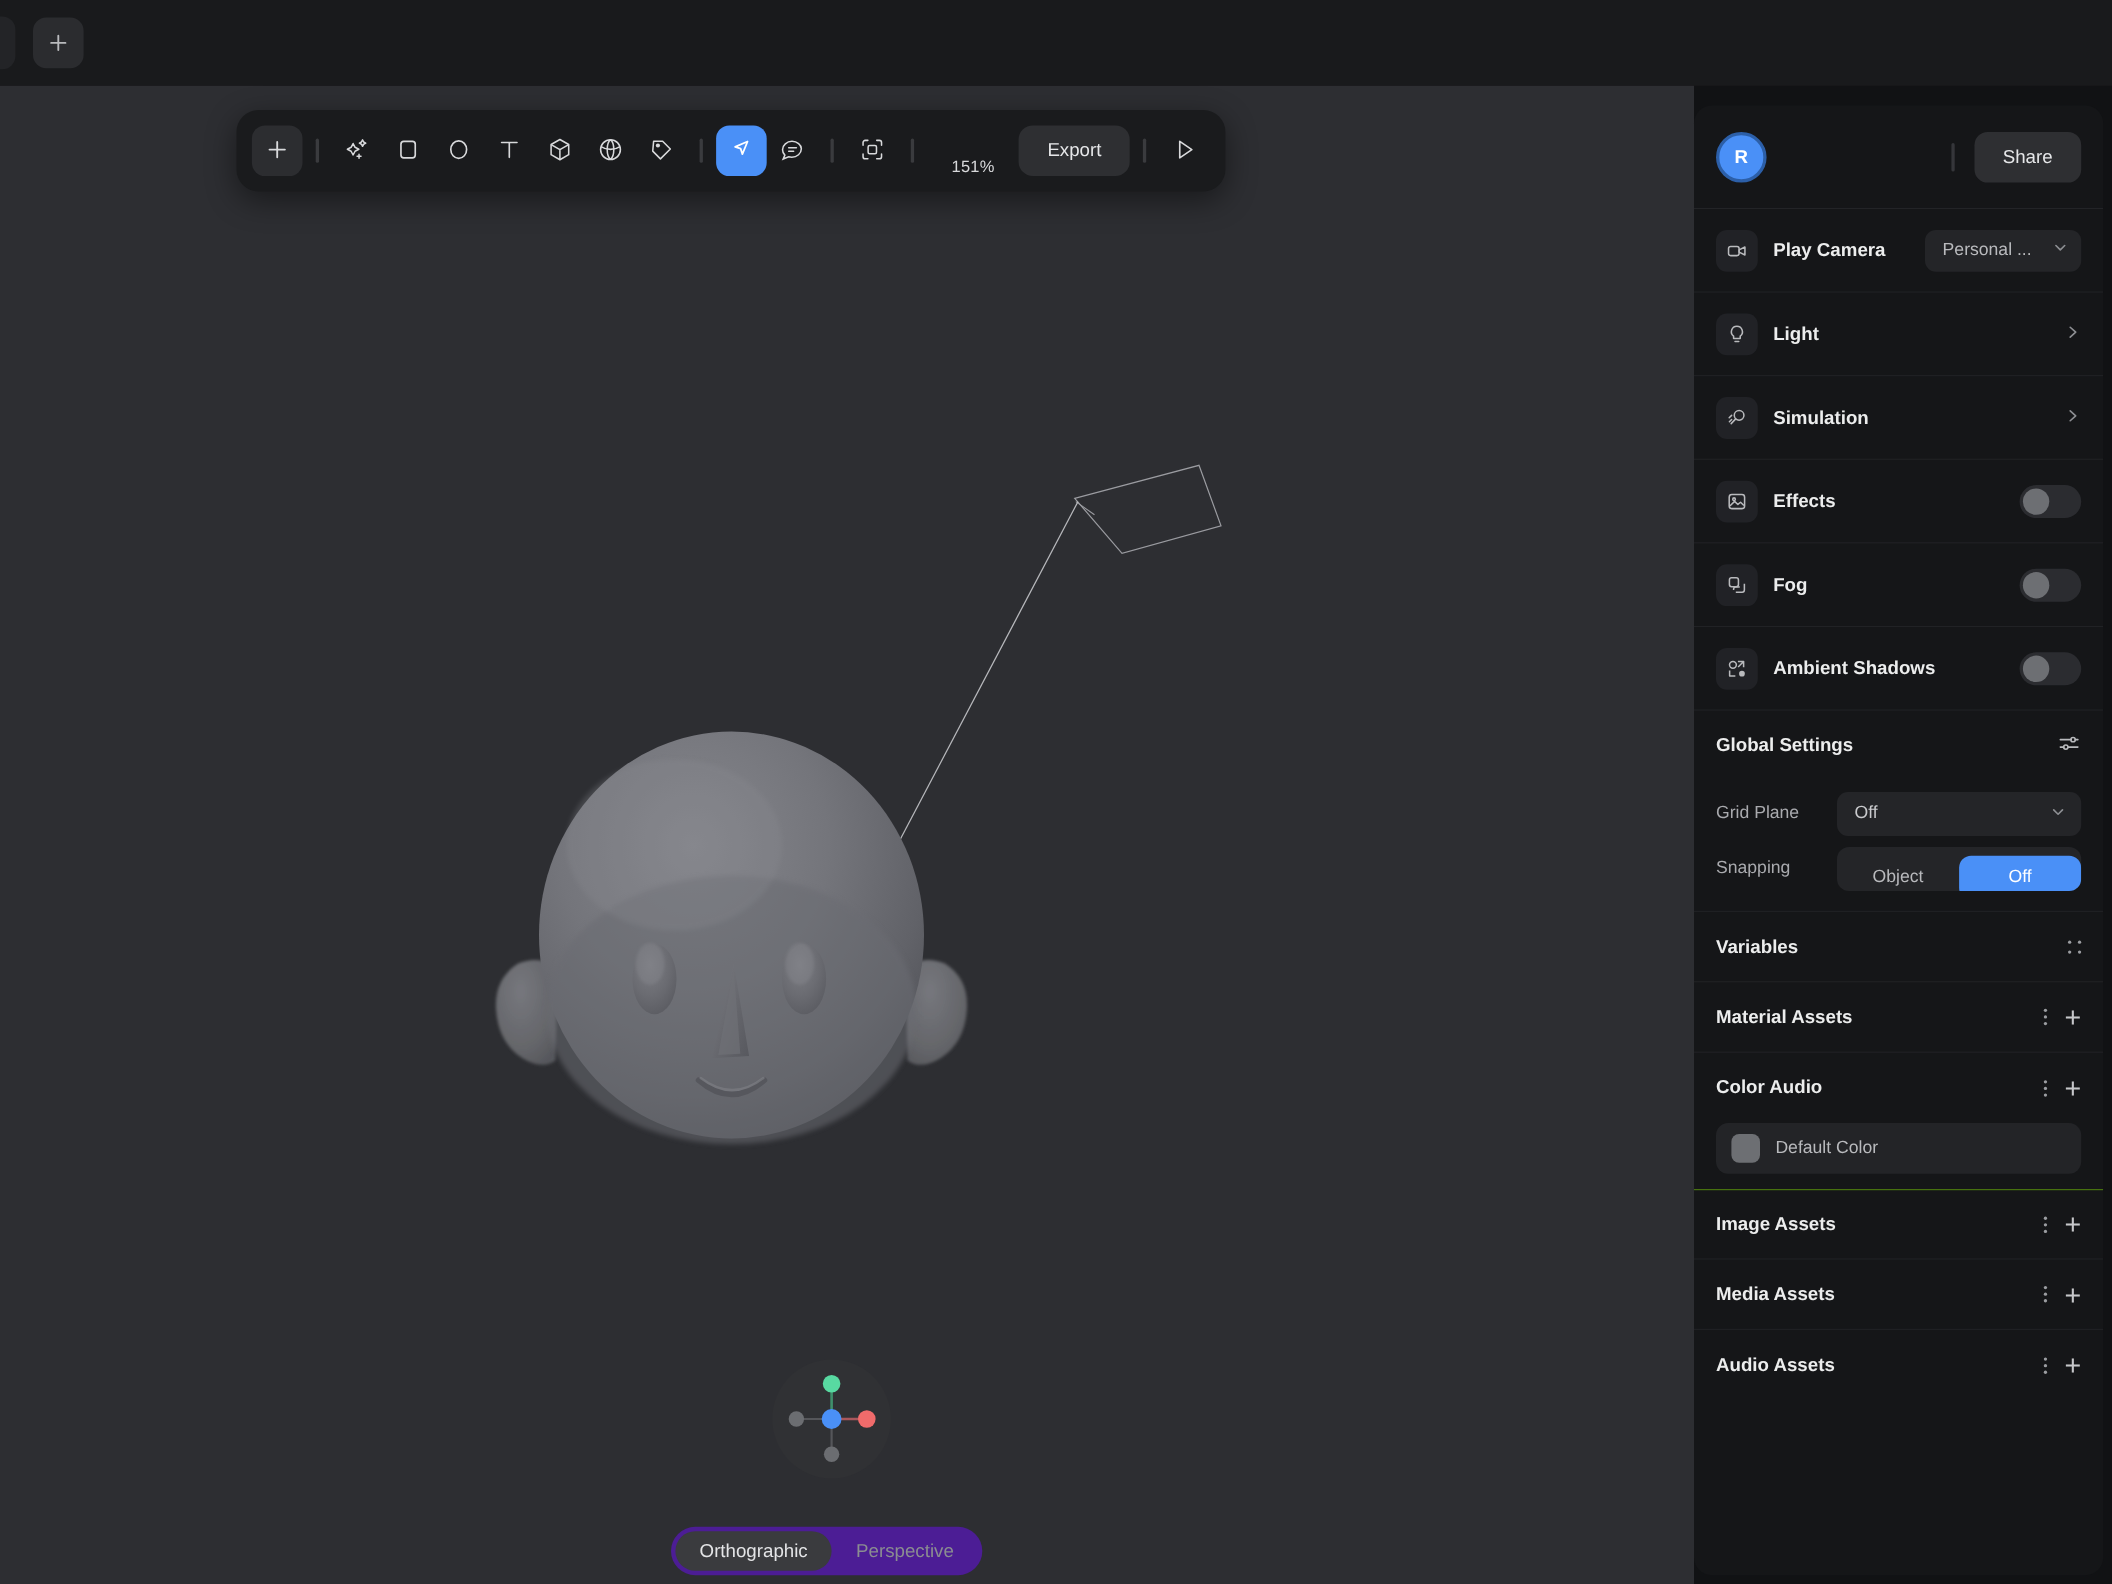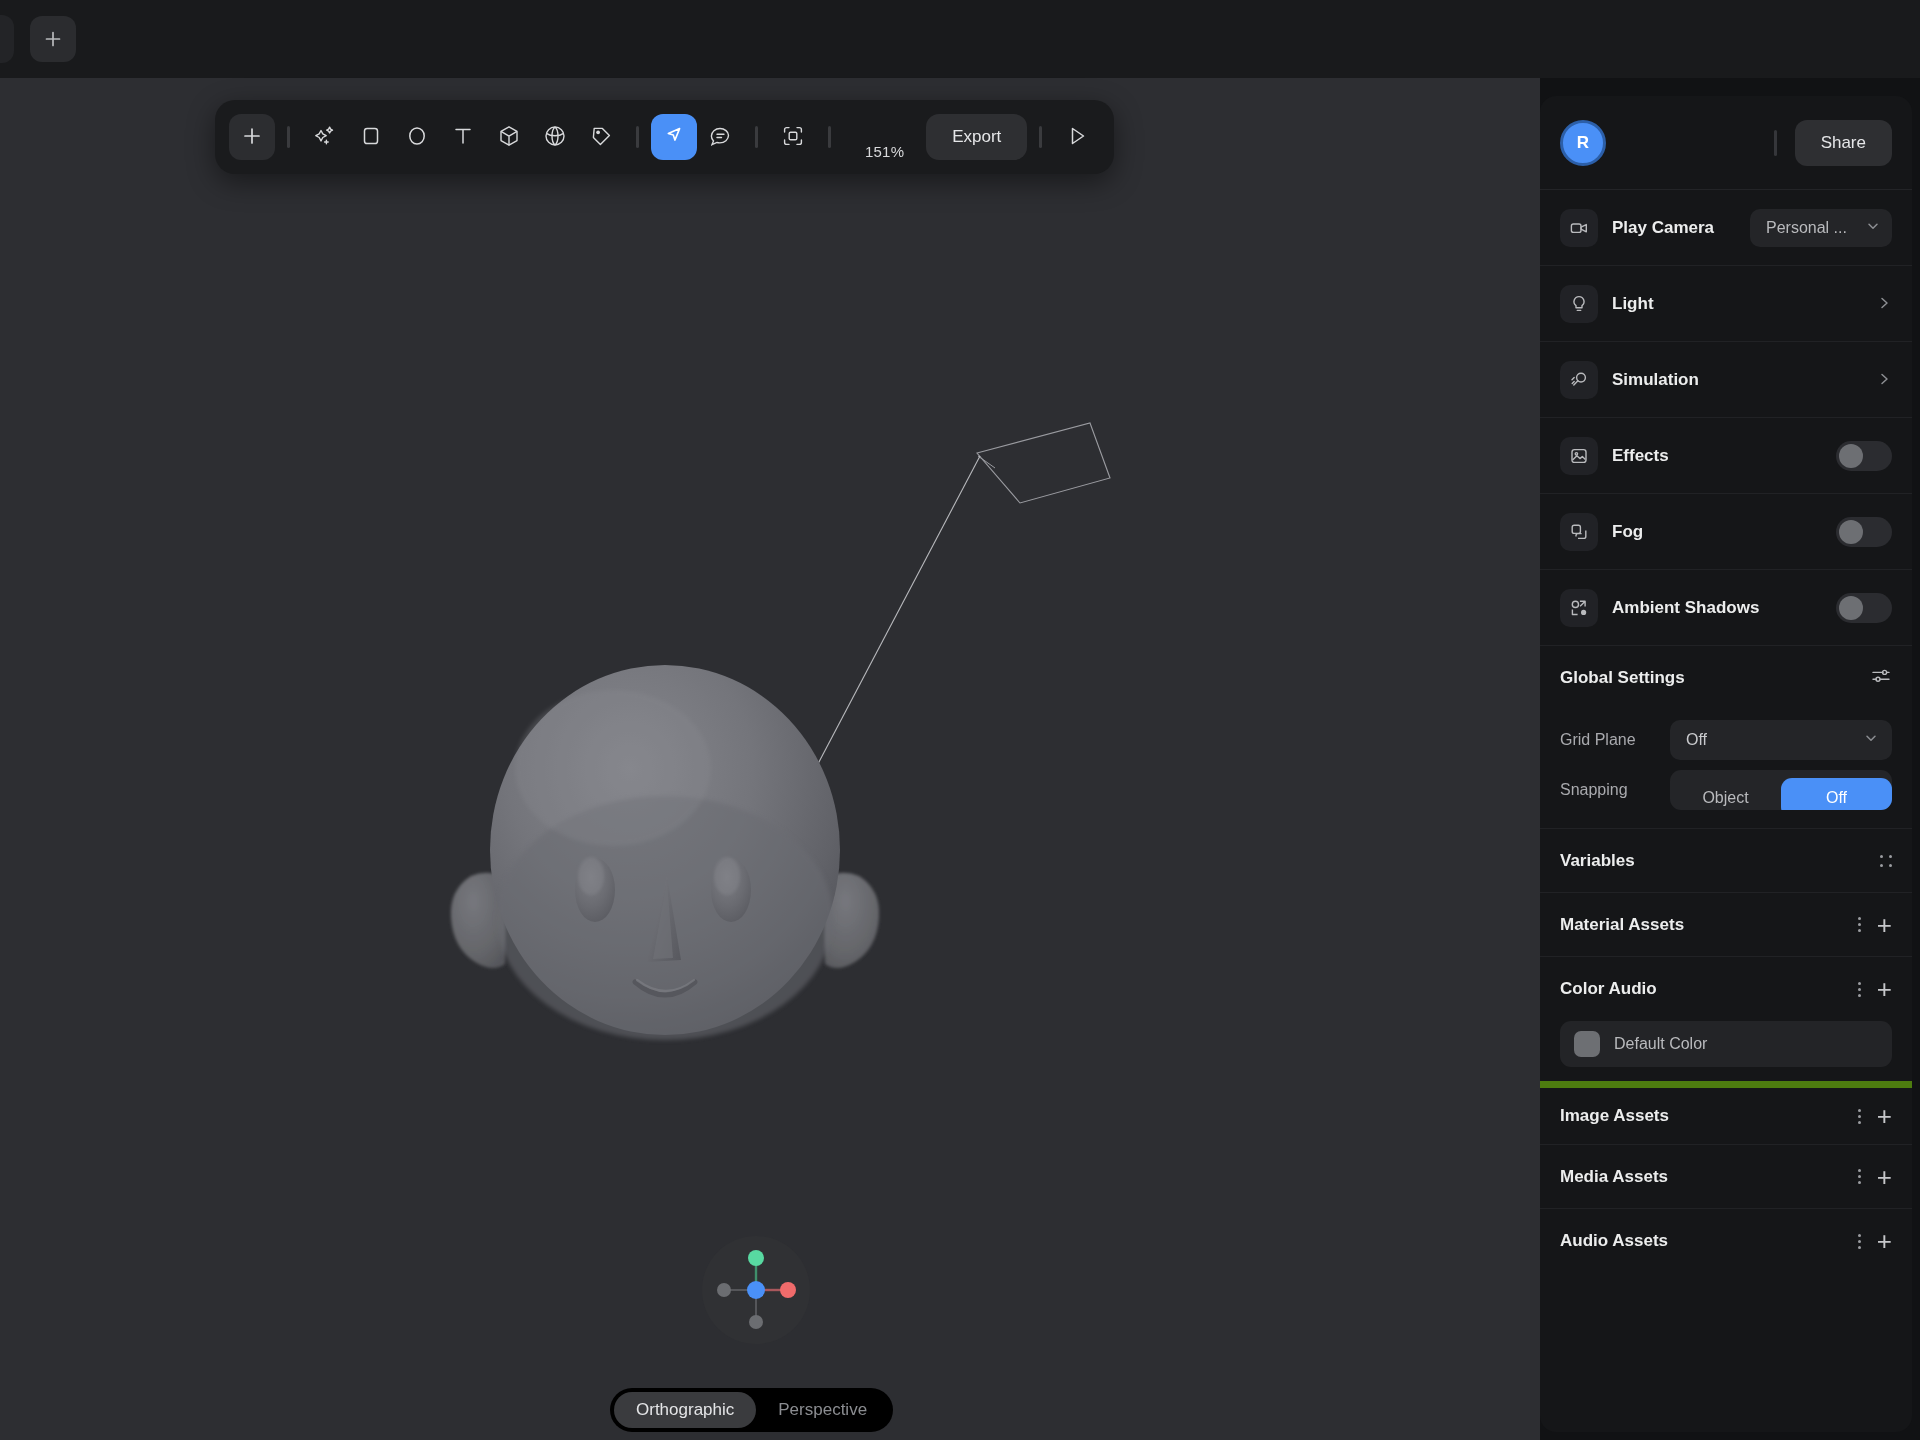--- a/index.html
+++ b/index.html
@@ -43,21 +43,21 @@
   .axis-gizmo {
     position: absolute; left: 702px; bottom: 96px; width: 108px; height: 108px;
     border-radius: 50%; background: #303134;
   }
   .axis-gizmo svg { display: block; }
 
   
   .proj-toggle {
     position: absolute; left: 610px; bottom: 8px;
     display: flex; align-items: center; gap: 0;
-    background: #000000; border-radius: 22px; padding: 4px; height: 44px;
+    background: #4c1d95; border-radius: 22px; padding: 4px; height: 44px;
   }
   .proj-btn {
     height: 36px; padding: 0 22px; border-radius: 20px;
     display: flex; align-items: center; justify-content: center;
     font-size: 17px; color: #8b8d91; background: transparent; border: none;
     font-family: "Liberation Sans", sans-serif; cursor: pointer; white-space: nowrap;
   }
   .proj-btn.active { background: #3a3b3e; color: #e4e5e7; }
 
   
@@ -588,21 +588,21 @@
             <i></i>
           </span>
         <span class="plus-ico">+</span>
       </div>
     </div>
     <div class="asset-item">
       <div class="asset-sw"></div>
       <div class="asset-name">Default Color</div>
     </div>
 
-    <div class="section-head" style="border-top:7px solid #4d7c0f">
+    <div class="section-head" style="border-top:1px solid #4d7c0f">
       <div class="section-title">Image Assets</div>
       <div class="grow"></div>
       <div class="sec-actions">
         <span class="kebab">
             <i></i>
             <i></i>
             <i></i>
           </span>
         <span class="plus-ico">+</span>
       </div>

